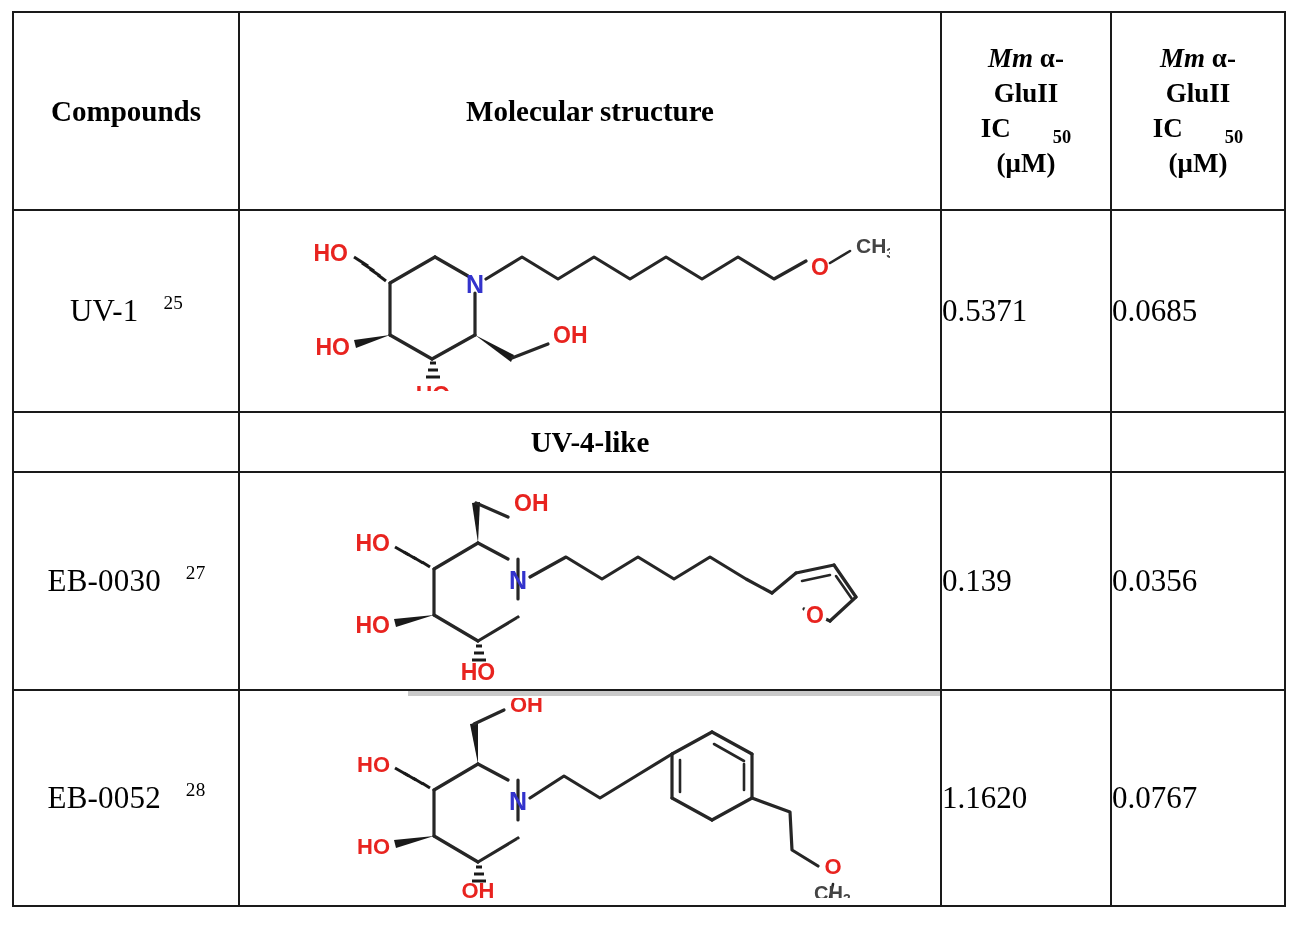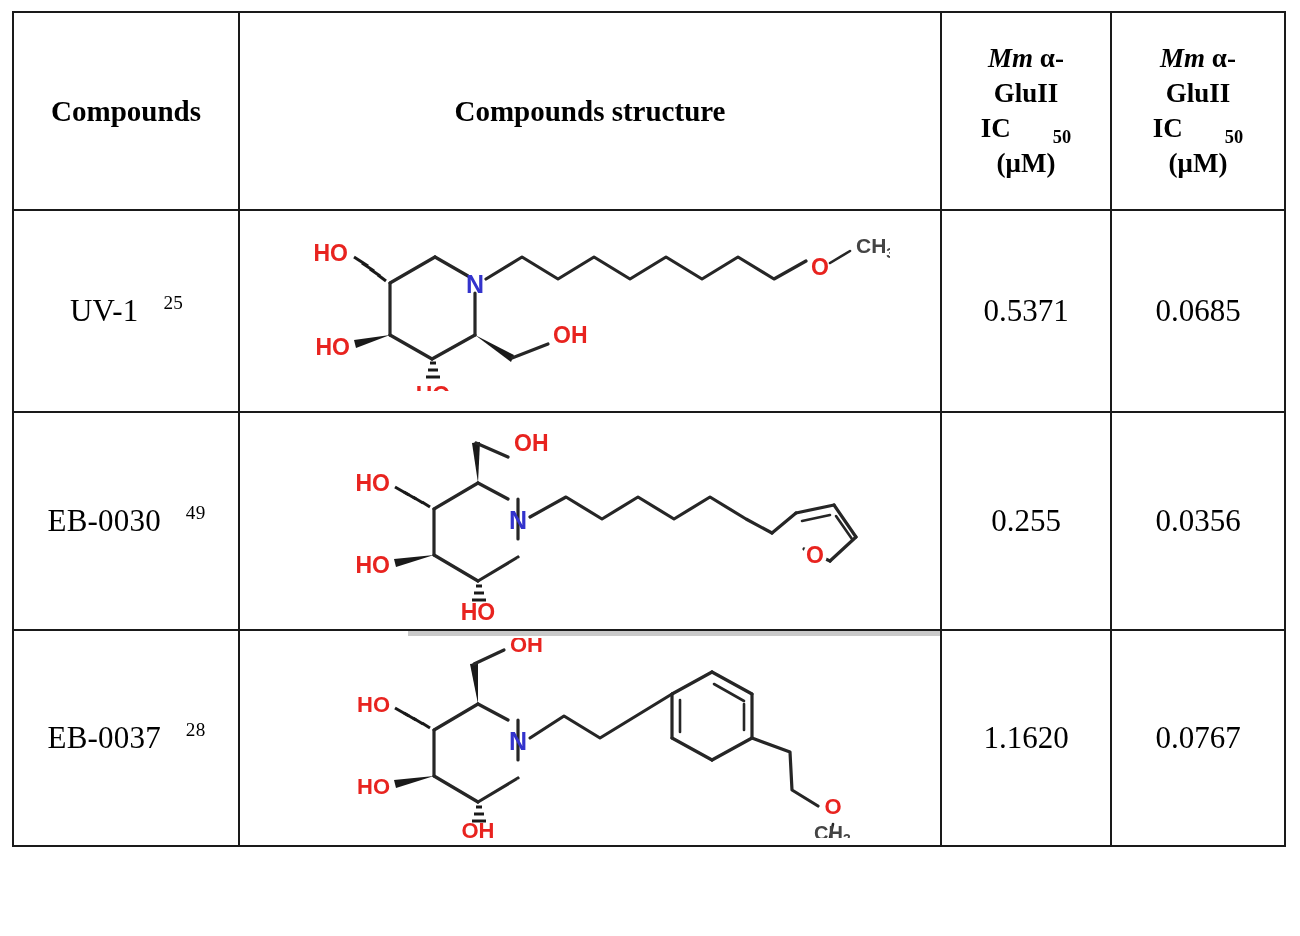--- a/index.html
+++ b/index.html
@@ -77,21 +77,20 @@
   }
   .cmpd sup {
     font-size: 0.62em;
     vertical-align: baseline;
     position: relative;
     top: -0.62em;
     left: 1px;
     margin-left: 24px;
   }
   .value {
-    text-align: center;
     font-size: 31px;
   }
   .sep-label {
     text-align: center;
     font-weight: bold;
     font-size: 29px;
     padding: 6px 0 10px 0;
   }
   .row-sep td { height: 58px; }
   .row-r1 td { height: 200px; }
@@ -149,21 +148,21 @@
     <colgroup>
       <col class="c-compound">
       <col class="c-structure">
       <col class="c-glui">
       <col class="c-gluii">
     </colgroup>
     <tbody>
 
       <tr class="row-header">
         <td class="hdr hdr-compounds">Compounds</td>
-        <td class="hdr hdr-structure">Compounds structure</td>
+        <td class="hdr hdr-structure">Molecular structure</td>
         <td class="hdr hdr-ic">
           <span class="mm">Mm</span><span class="alpha"> α-</span><br>
           <span>GluII</span><br>
           <span>IC</span><sub>50</sub><br>
           <span>(μM)</span>
         </td>
         <td class="hdr hdr-ic">
           <span class="mm">Mm</span><span class="alpha"> α-</span><br>
           <span>GluII</span><br>
           <span>IC</span><sub>50</sub><br>
@@ -223,24 +222,30 @@
               <text class="lbl lbl-o" x="530" y="44" font-size="23" text-anchor="middle">O</text>
               <path class="mol-bond-thin" d="M 540 32 L 560 20"></path>
               <text class="lbl lbl-c" x="566" y="22" font-size="21" text-anchor="start">CH<tspan font-size="15" dy="5">3</tspan></text>
             </svg>
           </div>
         </td>
         <td class="value">0.5371</td>
         <td class="value">0.0685</td>
       </tr>
 
+      <tr class="row-sep">
+        <td></td>
+        <td class="sep-label">UV-4-like</td>
+        <td></td>
+        <td></td>
+      </tr>
 
       <tr class="row-r2">
         <td class="cmpd">
-          <span>EB-0030</span><sup>49</sup>
+          <span>EB-0030</span><sup>27</sup>
         </td>
         <td class="struct-cell">
           <div class="struct-wrap">
             <svg width="600" height="200" viewBox="0 0 600 200" aria-hidden="true">
 
               <g class="mol-bond">
                 <path d="M 188 62 L 144 88"></path>
                 <path d="M 144 88 L 144 134"></path>
                 <path d="M 144 134 L 188 160"></path>
                 <path d="M 188 160 L 228 136"></path>
@@ -283,27 +288,27 @@
               </g>
 
               <path class="mol-bond-thin" d="M 512 100 L 540 94"></path>
               <path class="mol-bond-thin" d="M 546 95 L 562 118"></path>
 
               <circle cx="525" cy="134" r="12" fill="#ffffff"></circle>
               <text class="lbl ring-o" x="525" y="142" font-size="23" text-anchor="middle">O</text>
             </svg>
           </div>
         </td>
-        <td class="value">0.255</td>
+        <td class="value">0.139</td>
         <td class="value">0.0356</td>
       </tr>
 
       <tr class="row-r3">
         <td class="cmpd">
-          <span>EB-0037</span><sup>28</sup>
+          <span>EB-0052</span><sup>28</sup>
         </td>
         <td class="struct-cell">
           <div class="gray-rule"></div>
           <div class="struct-wrap">
             <svg width="600" height="200" viewBox="0 0 600 200" aria-hidden="true">
 
               <g class="mol-bond">
                 <path d="M 188 66 L 144 92"></path>
                 <path d="M 144 92 L 144 138"></path>
                 <path d="M 144 138 L 188 164"></path>

